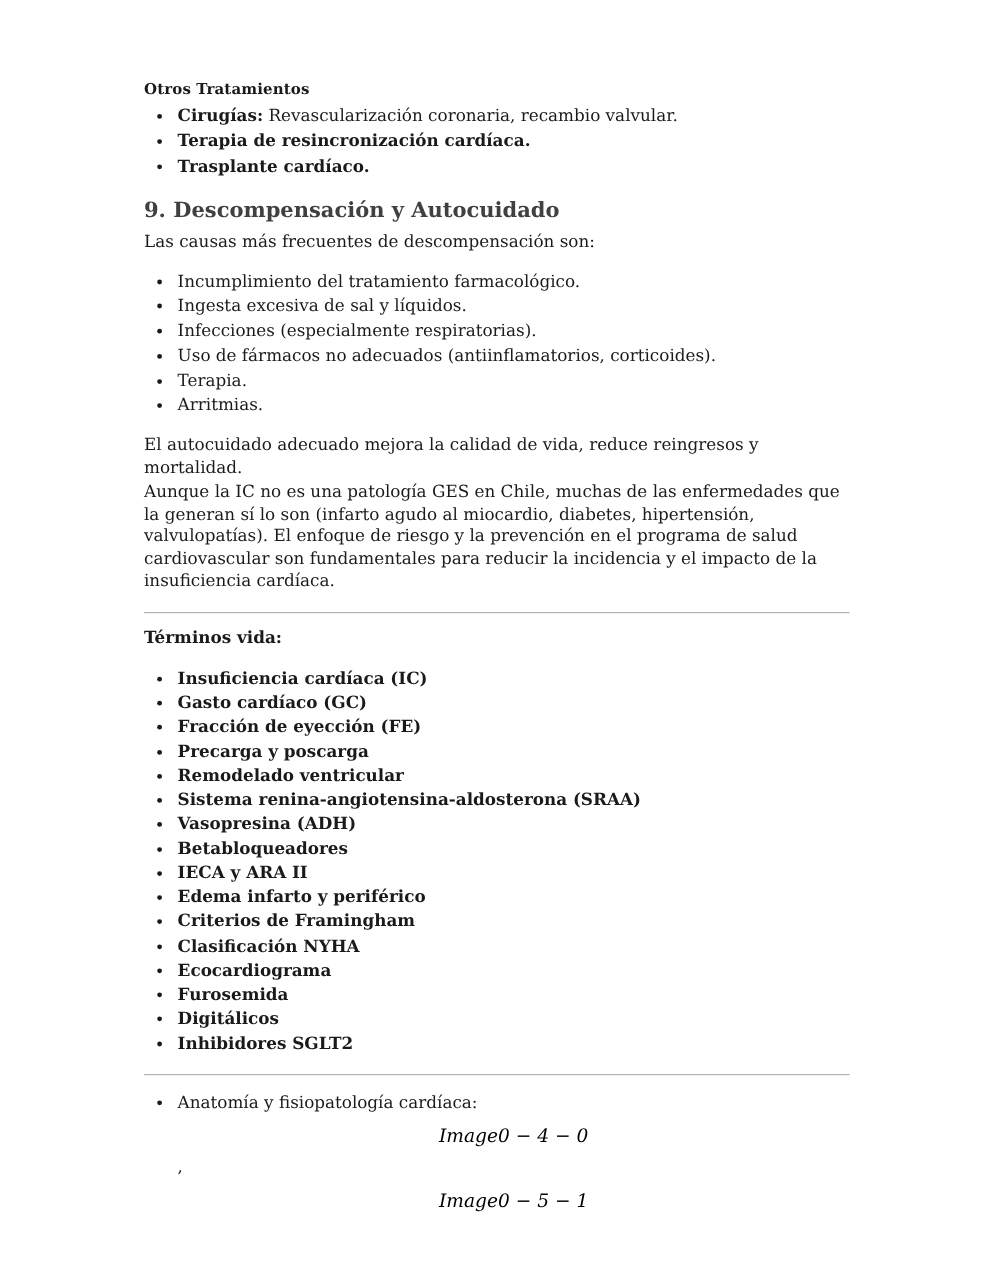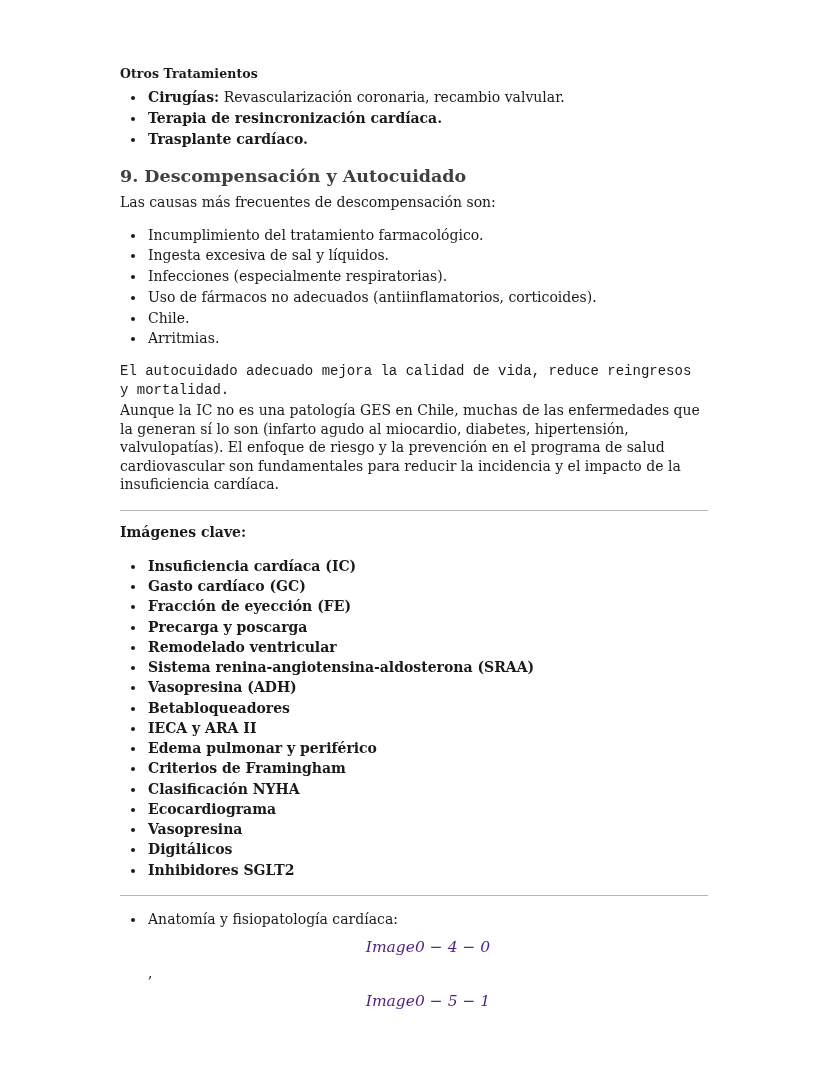--- a/index.html
+++ b/index.html
@@ -41,41 +41,41 @@
     margin-top: 18px;
     margin-bottom: 7px;
     color: #404040;
   }
   p.body-text {
     font-size: 14px;
     line-height: 1.32;
     margin-top: 2px;
   }
   .spaced-list { margin-top: 14px !important; margin-bottom: 14px !important; }
-  .after-list { margin-top: 12px; font-family: Liberation Mono, monospace; }
+  .after-list { margin-top: 12px; }
   hr.rule {
     border: none;
     border-top: 1px solid #b5b5b5;
     margin: 16px 0 12px 0;
   }
   .bold-label {
     font-size: 14px;
     font-weight: bold;
     line-height: 1.32;
   }
   ul.terms { margin-top: 16px; margin-bottom: 16px; }
   ul.terms li { font-weight: bold; margin-bottom: 1.5px; }
   .formula-block { margin-top: 6px; }
   .formula {
     text-align: center;
     font-size: 15.5px;
     font-style: italic;
     font-family: "DejaVu Serif", serif;
     margin-top: 8px;
-    color: #4c1d95;
+    color: #000000;
   }
   .comma-line {
     font-size: 14px;
     margin-top: 6px;
     font-style: normal;
   }
   .footer {
     position: absolute;
     bottom: 22px;
     left: 0;
@@ -101,48 +101,48 @@
 
   <div class="h2">9. Descompensación y Autocuidado</div>
 
   <p class="body-text">Las causas más frecuentes de descompensación son:</p>
 
   <ul class="blist spaced-list">
     <li>Incumplimiento del tratamiento farmacológico.</li>
     <li>Ingesta excesiva de sal y líquidos.</li>
     <li>Infecciones (especialmente respiratorias).</li>
     <li>Uso de fármacos no adecuados (antiinflamatorios, corticoides).</li>
-    <li>Chile.</li>
+    <li>Terapia.</li>
     <li>Arritmias.</li>
   </ul>
 
   <p class="body-text after-list">El autocuidado adecuado mejora la calidad de vida, reduce reingresos y mortalidad.</p>
 
 
   <p class="body-text">Aunque la IC no es una patología GES en Chile, muchas de las enfermedades que la generan sí lo son (infarto agudo al miocardio, diabetes, hipertensión, valvulopatías). El enfoque de riesgo y la prevención en el programa de salud cardiovascular son fundamentales para reducir la incidencia y el impacto de la insuficiencia cardíaca.</p>
 
   <hr class="rule">
 
-  <div class="bold-label">Imágenes clave:</div>
+  <div class="bold-label">Términos vida:</div>
 
   <ul class="blist terms">
     <li>Insuficiencia cardíaca (IC)</li>
     <li>Gasto cardíaco (GC)</li>
     <li>Fracción de eyección (FE)</li>
     <li>Precarga y poscarga</li>
     <li>Remodelado ventricular</li>
     <li>Sistema renina-angiotensina-aldosterona (SRAA)</li>
     <li>Vasopresina (ADH)</li>
     <li>Betabloqueadores</li>
     <li>IECA y ARA II</li>
-    <li>Edema pulmonar y periférico</li>
+    <li>Edema infarto y periférico</li>
     <li>Criterios de Framingham</li>
     <li>Clasificación NYHA</li>
     <li>Ecocardiograma</li>
-    <li>Vasopresina</li>
+    <li>Furosemida</li>
     <li>Digitálicos</li>
     <li>Inhibidores SGLT2</li>
   </ul>
 
   <hr class="rule">
 
 
   <ul class="blist spaced-list">
     <li>
       <span>Anatomía y fisiopatología cardíaca:</span>

